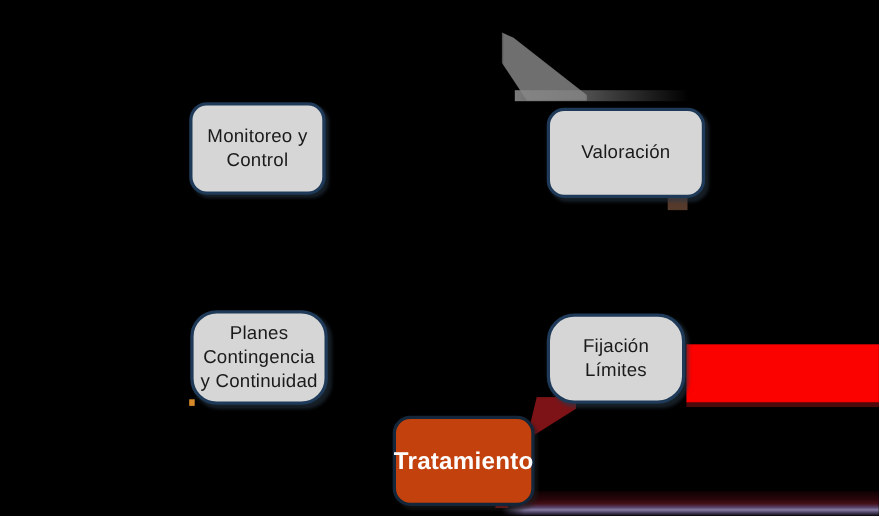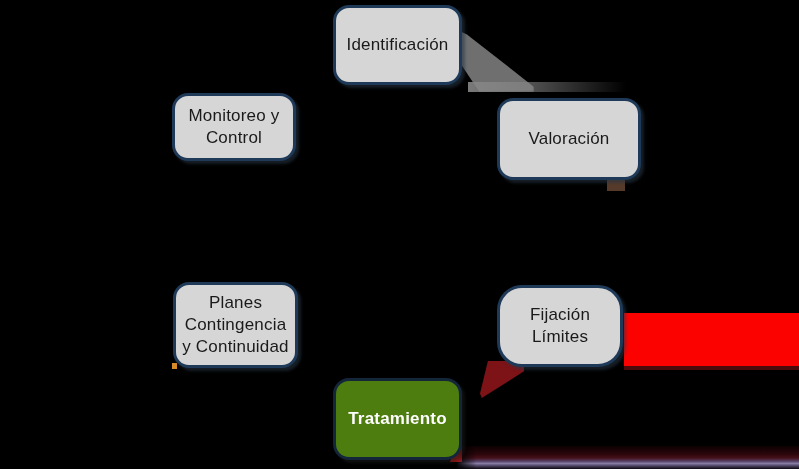--- a/index.html
+++ b/index.html
@@ -29,35 +29,36 @@
     letter-spacing: 0.2px;
   }
   .node.light {
     background: #d6d6d6;
     border: 3px solid #1e3a58;
     color: #1a1a1a;
     font-size: 17px;
     box-shadow: 3px 3px 3px rgba(40,55,70,0.55);
   }
   .node.dark {
-    background: #4d7c0f;
+    background: #c2410c;
     border: 3px solid #142judgment639;
     border: 3px solid #142639;
     color: #ffffff;
-    font-size: 17px;
+    font-size: 22px;
     font-weight: bold;
     box-shadow: 3px 3px 3px rgba(30,30,30,0.5);
+    margin-left: 24px;
   }
 
   .n-ident   { left: 333px; top: 5px;   width: 129px; height: 80px;
                border-color: #2e2e2e; box-shadow: 4px 4px 2px rgba(110,110,110,0.55); }
   .n-valor   { left: 497px; top: 98px;  width: 144px; height: 82px; }
-  .n-monit   { left: 172px; top: 93px;  width: 124px; height: 68px; }
+  .n-monit   { left: 172px; top: 93px;  width: 124px; height: 84px; }
   .n-fijac   { left: 497px; top: 285px; width: 126px; height: 82px; border-radius: 25px; }
-  .n-planes  { left: 173px; top: 282px; width: 125px; height: 86px; font-size: 16px; }
+  .n-planes  { left: 173px; top: 282px; width: 125px; height: 86px; font-size: 16px; border-radius: 24px; }
   .n-trata   { left: 333px; top: 378px; width: 129px; height: 82px; }
 
   
   .deco { position: absolute; z-index: 1; }
 
   .shadow-wedge {
     left: 456px; top: 28px; width: 78px; height: 64px;
     background: rgba(130,130,130,0.85);
     clip-path: polygon(0% 2%, 14% 10%, 100% 92%, 100% 100%, 30% 100%, 0% 45%);
     filter: blur(1px);
@@ -114,23 +115,20 @@
   <div class="deco shadow-wedge"></div>
   <div class="deco shadow-tail"></div>
   <div class="deco red-band"></div>
   <div class="deco red-band-edge"></div>
   <div class="deco red-arrowhead"></div>
   <div class="deco brown-patch"></div>
   <div class="deco orange-dot"></div>
   <div class="deco red-sliver"></div>
   <div class="deco bottom-strip"></div>
 
-  <div class="node light n-ident">
-    <span>Identificación</span>
-  </div>
 
   <div class="node light n-valor">
     <span>Valoración</span>
   </div>
 
   <div class="node light n-monit">
     <span>Monitoreo y
 Control</span>
   </div>
 

